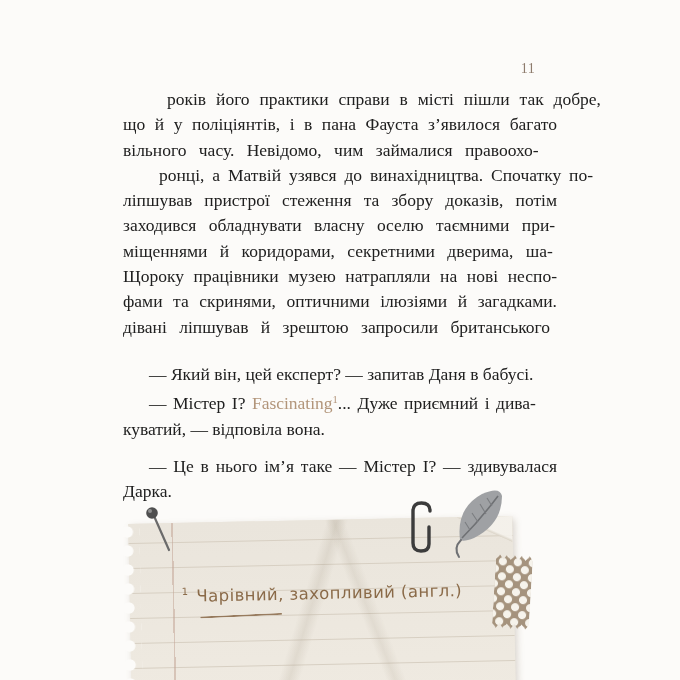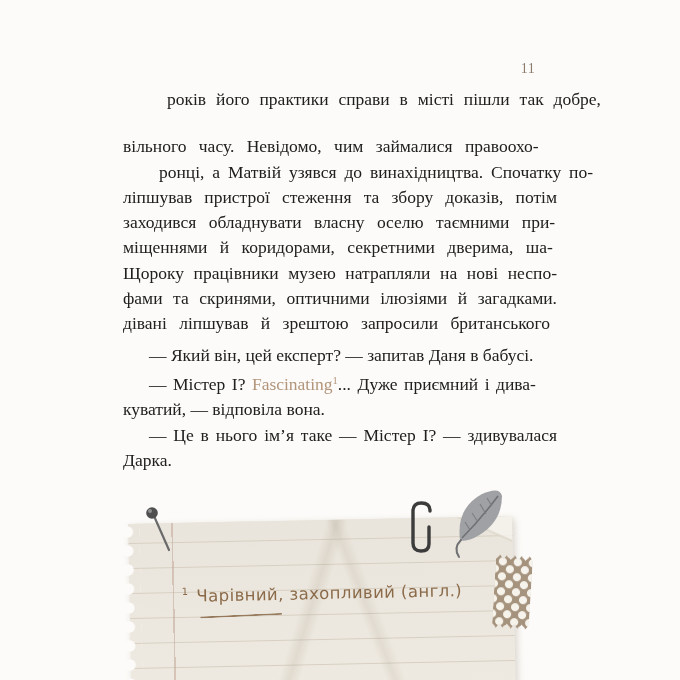--- a/index.html
+++ b/index.html
@@ -15,21 +15,21 @@
     color:var(--pgnum,#8d7b6c);
   }
   
   .textcol{
     position:absolute;left:123px;top:87px;width:434px;
     color:var(--bodytext,#202020);
     font-size:17.5px;line-height:25.3px;
   }
   .ln{white-space:nowrap;}
   .indent{text-indent:26px;}
-  .dlg-first{margin-top:6px;}
+  .dlg-first{margin-top:22px;}
   .fasc{color:var(--accent,#b2957a);}
   .fsup{
     color:var(--accent,#b2957a);
     font-size:10.5px;vertical-align:6px;
   }
   
   .paper{
     position:absolute;left:130px;top:520px;width:384px;height:175px;
     transform:rotate(-1.2deg);
     background-color:#ece7de;
@@ -83,35 +83,36 @@
 </style>
 </head>
 <body>
 
 <div id="stage">
 
   <div class="pagenum">11</div>
 
   <div class="textcol">
     <div class="ln just" style="word-spacing: 5.51172px; margin-left: 44px;">років його практики справи в місті пішли так добре,</div>
-    <div class="ln just" style="word-spacing: 8px; margin-top: 22px;">вільного часу. Невідомо, чим займалися правоохо-</div>
+    <div class="ln just" style="word-spacing: 5.14236px;">що й у поліціянтів, і в пана Фауста з’явилося багато</div>
+    <div class="ln just" style="word-spacing: 8px;">вільного часу. Невідомо, чим займалися правоохо-</div>
     <div class="ln just" style="word-spacing: 3.50446px; margin-left: 36px;">ронці, а Матвій узявся до винахідництва. Спочатку по-</div>
     <div class="ln just" style="word-spacing: 7.73698px;">ліпшував пристрої стеження та збору доказів, потім</div>
     <div class="ln just" style="word-spacing: 8px;">заходився обладнувати власну оселю таємними при-</div>
     <div class="ln just" style="word-spacing: 8px;">міщеннями й коридорами, секретними дверима, ша-</div>
     <div class="ln just" style="word-spacing: 5.26042px;">Щороку працівники музею натрапляли на нові неспо-</div>
     <div class="ln just" style="word-spacing: 6.20052px;">фами та скринями, оптичними ілюзіями й загадками.</div>
     <div class="ln just" style="word-spacing: 8px;">дівані ліпшував й зрештою запросили британського</div>
 
     <div class="ln indent dlg-first">— Який він, цей експерт? — запитав Даня в бабусі.</div>
     <div class="ln indent just" style="word-spacing: 2.10846px;">
       <span>— Містер І? </span><span class="fasc">Fascinating</span><span class="fsup">1</span><span>... Дуже приємний і дива-</span>
     </div>
     <div class="ln">куватий, — відповіла вона.</div>
-    <div class="ln indent just" style="word-spacing: 2.47031px;">— Це в нього ім’я таке — Містер І? — здивувалася</div>
+    <div class="ln indent just" style="word-spacing: 2.47031px; margin-top: 12px;">— Це в нього ім’я таке — Містер І? — здивувалася</div>
     <div class="ln">Дарка.</div>
   </div>
 
   <div class="paper">
     <div class="torn-edge"></div>
     <div class="corner-fold"></div>
     <div class="fn">
       <span class="mark">1</span><span>Чарівний, захопливий (англ.)</span>
     </div>
     <div class="fn-underline"></div>

